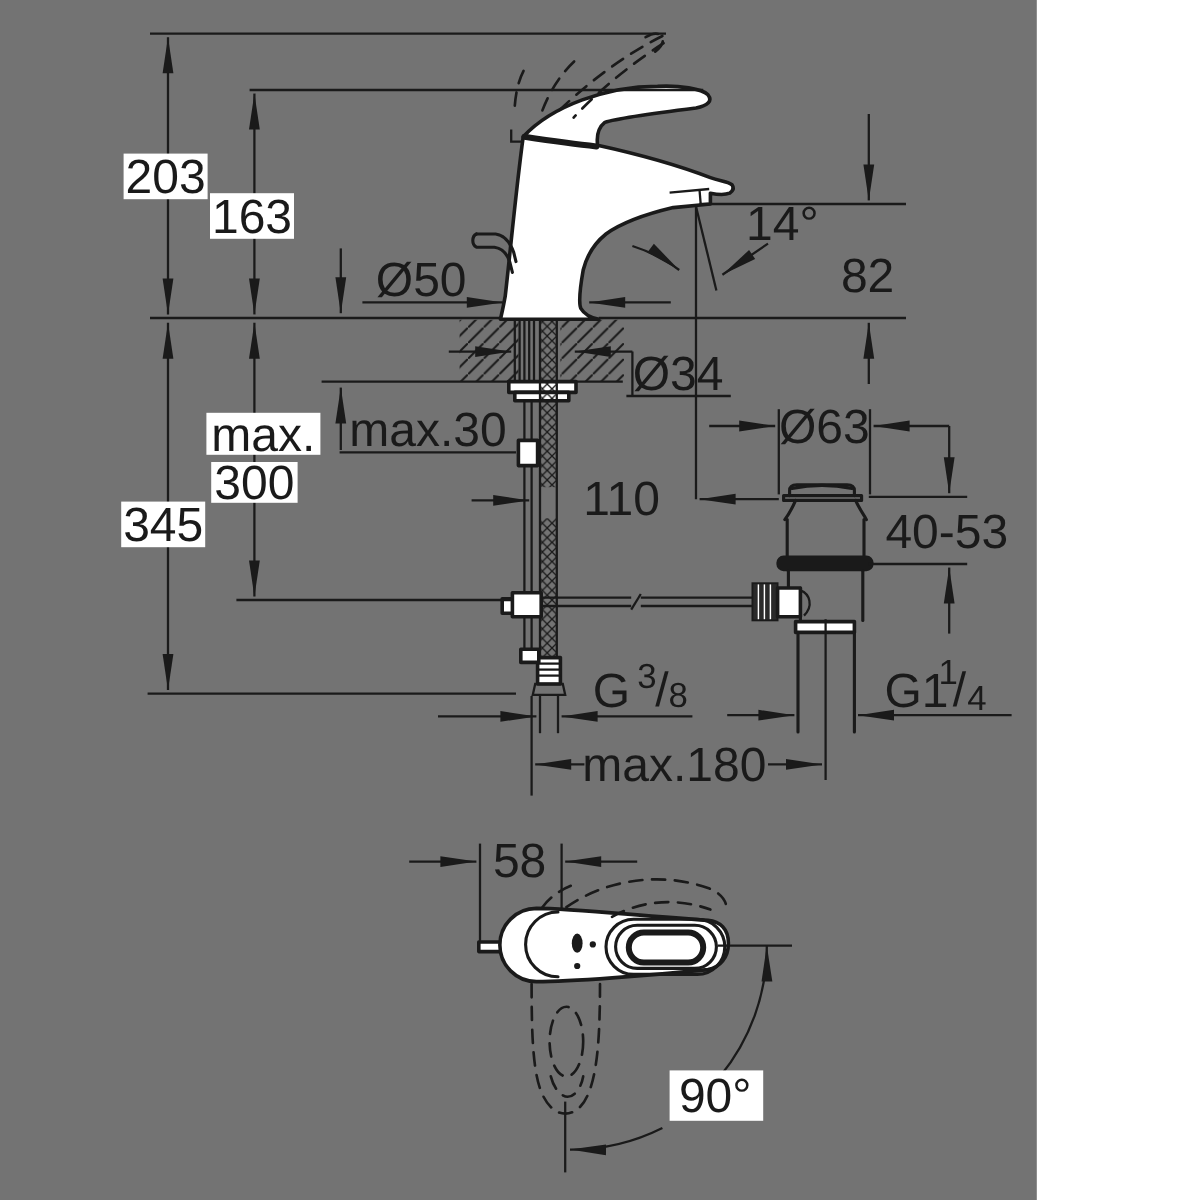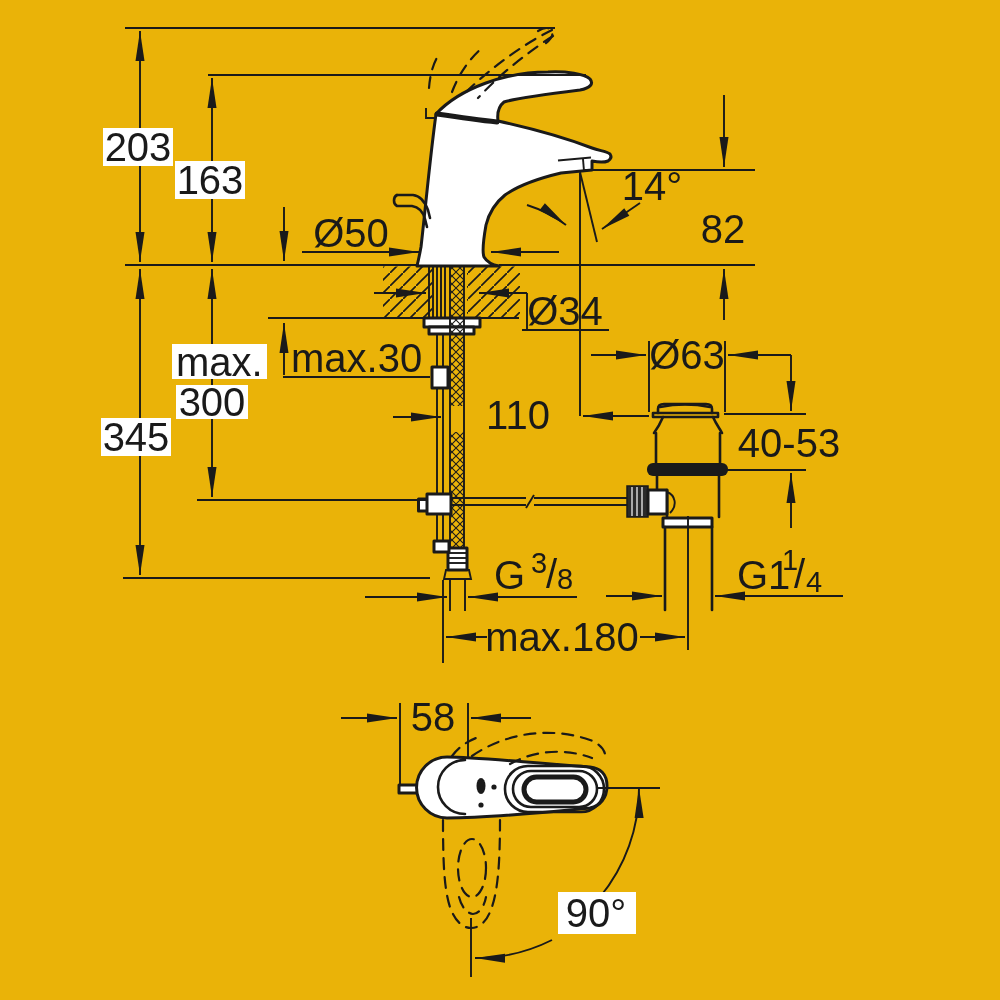--- a/index.html
+++ b/index.html
@@ -1,16 +1,16 @@
 <!DOCTYPE html>
 <html><head>
 <meta charset="utf-8">
 <style>
   html,body{margin:0;padding:0;background:#ffffff;}
-  .canvas{position:relative;width:1000px;height:1000px;background:#eab308;overflow:hidden;
+  .canvas{position:relative;width:864px;height:1000px;background:#737373;overflow:hidden;
           font-family:"Liberation Sans", sans-serif;}
   svg{display:block;}
   .dimtxt{font-family:"Liberation Sans", sans-serif;font-size:40px;fill:#1a1a1a;}
   .small{font-size:29px;}
   .outline{fill:#ffffff;stroke:#1a1a1a;stroke-width:3;stroke-linejoin:round;}
   .stroke{fill:none;stroke:#1a1a1a;stroke-width:2.6;stroke-linejoin:round;stroke-linecap:round;}
   .thin{fill:none;stroke:#1a1a1a;stroke-width:1.9;}
   .dash{fill:none;stroke:#1a1a1a;stroke-width:2.2;stroke-dasharray:11 8;stroke-linecap:round;}
   .thick{fill:none;stroke:#1a1a1a;stroke-width:5;stroke-linecap:round;}
 </style>

